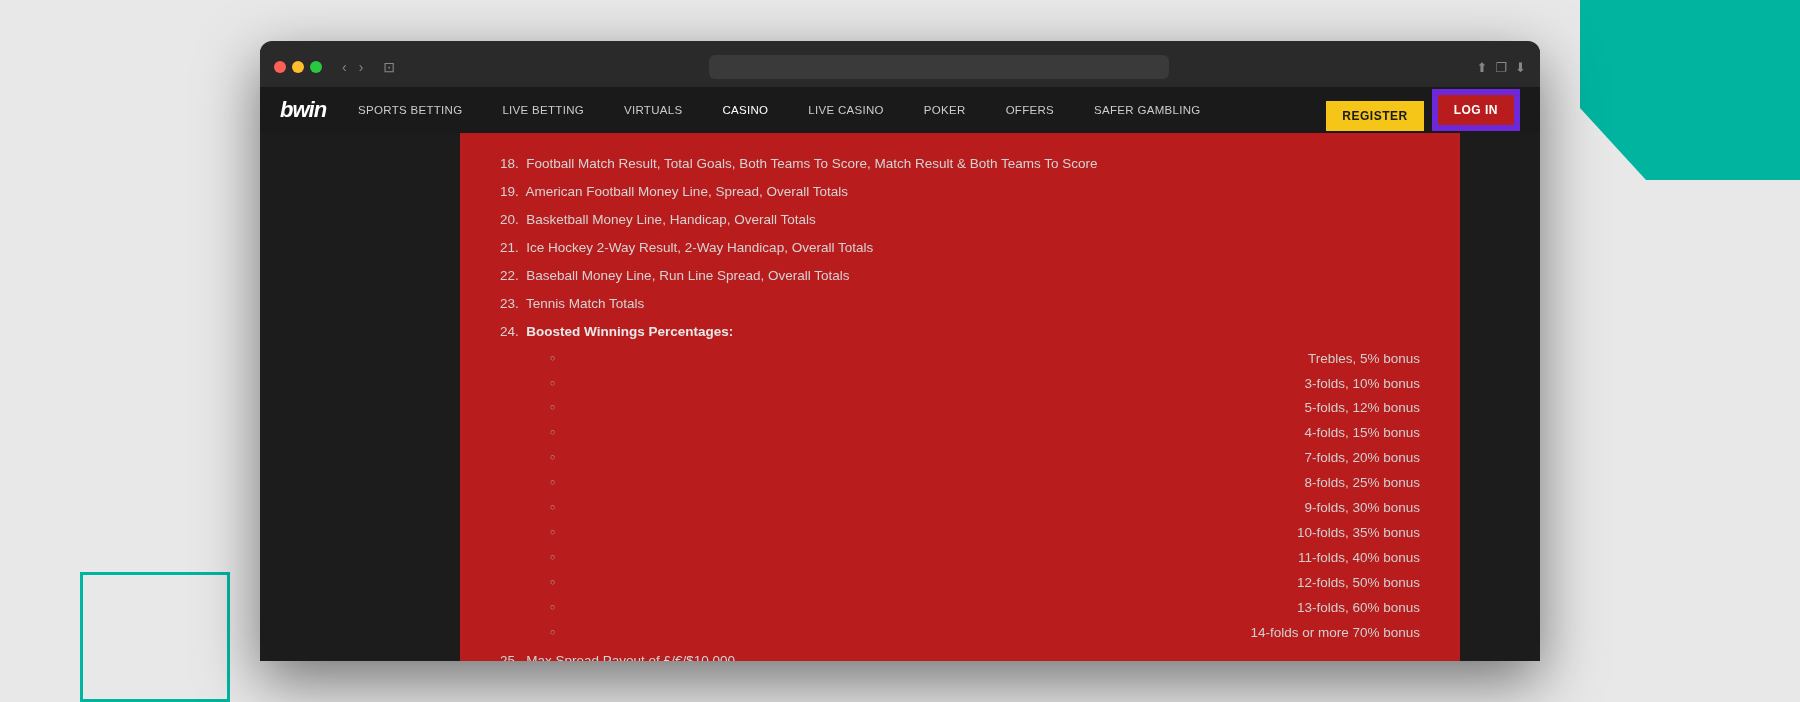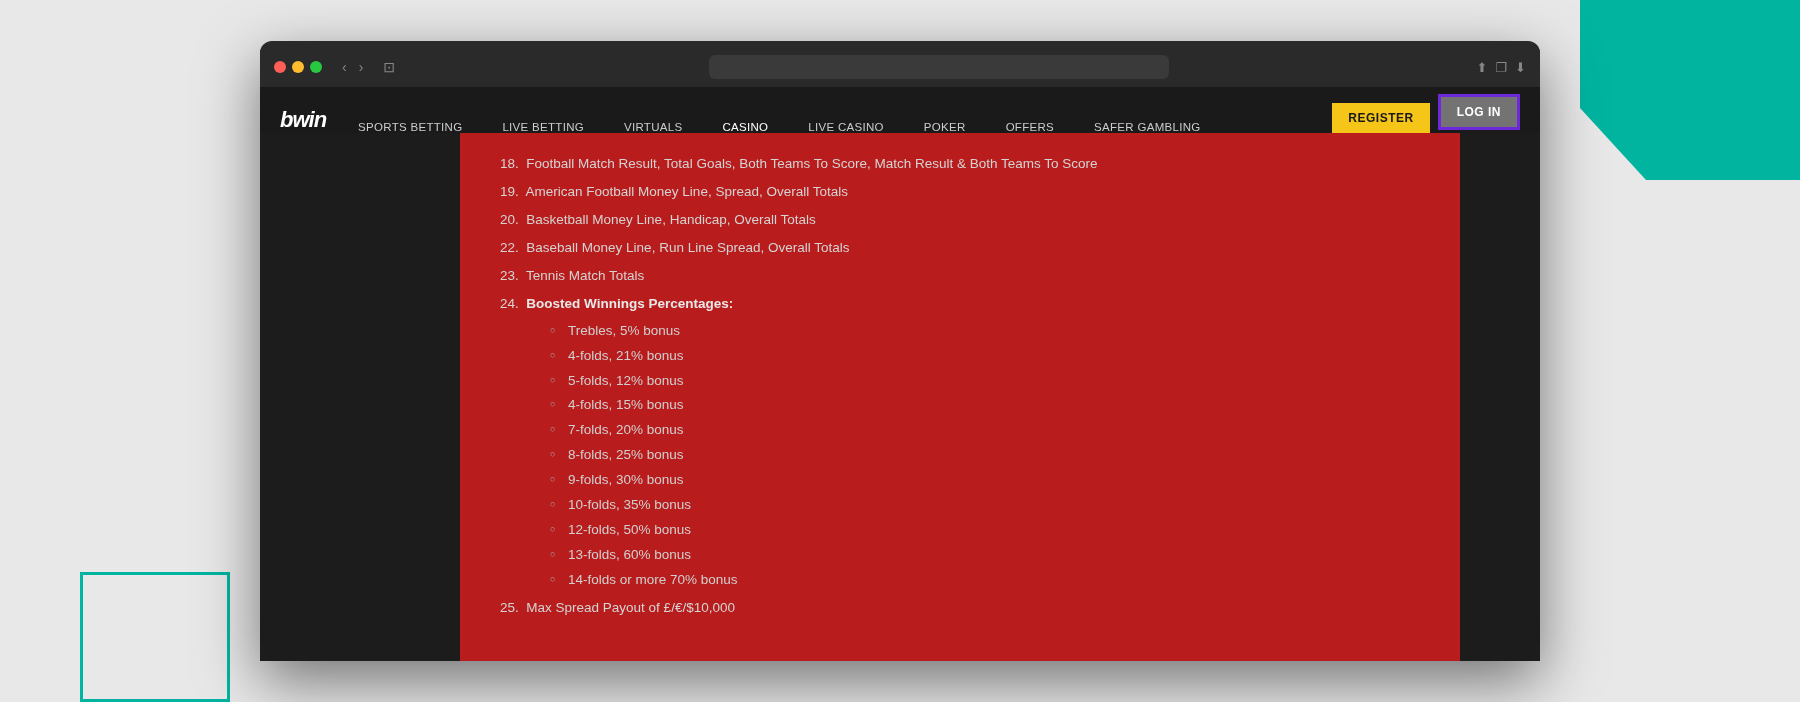--- a/index.html
+++ b/index.html
@@ -128,21 +128,21 @@
 
     .action-icon {
       color: #888;
       font-size: 13px;
     }
 
     
     .site-navbar {
       background: #1a1a1a;
       display: flex;
-      align-items: flex-end;
+      align-items: center;
       padding: 0 20px;
       height: 46px;
       gap: 0;
       flex-shrink: 0;
     }
 
     .bwin-logo {
       font-weight: 900;
       font-size: 22px;
       color: white;
@@ -185,26 +185,26 @@
       font-weight: 700;
       padding: 8px 16px;
       border: none;
       cursor: pointer;
       text-transform: uppercase;
       letter-spacing: 0.5px;
       margin-top: 12px;
     }
 
     .btn-login {
-      background: #737373;
+      background: #b91c1c;
       color: white;
       font-size: 12px;
       font-weight: 700;
       padding: 8px 16px;
-      border: 3px solid #6d28d9;
+      border: 6px solid #6d28d9;
       cursor: pointer;
       text-transform: uppercase;
       letter-spacing: 0.5px;
     }
 
     
     .content-area {
       background: #1c1c1c;
       flex: 1;
       overflow: hidden;
@@ -251,20 +251,21 @@
       margin-left: 50px;
       margin-top: 4px;
     }
 
     .sub-list-item {
       position: relative;
       padding-left: 18px;
       margin-bottom: 2px;
       color: #d0d0d0;
       font-size: 13.5px;
+      text-align: right;
     }
 
     .sub-list-item::before {
       content: '○';
       position: absolute;
       left: 0;
       font-size: 9px;
       top: 3px;
       color: #aaa;
     }
@@ -341,43 +342,48 @@
           <li class="list-item">
             <span>19.&nbsp;</span>
             <span>American Football Money Line, Spread, Overall Totals</span>
           </li>
 
           <li class="list-item">
             <span>20.&nbsp;</span>
             <span>Basketball Money Line, Handicap, Overall Totals</span>
           </li>
 
+          <li class="list-item">
+            <span>21.&nbsp;</span>
+            <span>Ice Hockey 2-Way Result, 2-Way Handicap, Overall Totals</span>
+          </li>
 
           <li class="list-item">
             <span>22.&nbsp;</span>
             <span>Baseball Money Line, Run Line Spread, Overall Totals</span>
           </li>
 
           <li class="list-item">
             <span>23.&nbsp;</span>
             <span>Tennis Match Totals</span>
           </li>
 
           <li class="list-item">
             <span>24.&nbsp;</span>
             <span class="bold">Boosted Winnings Percentages:</span>
             <ul class="sub-list">
               <li class="sub-list-item">Trebles, 5% bonus</li>
-              <li class="sub-list-item">4-folds, 21% bonus</li>
+              <li class="sub-list-item">3-folds, 10% bonus</li>
               <li class="sub-list-item">5-folds, 12% bonus</li>
               <li class="sub-list-item">4-folds, 15% bonus</li>
               <li class="sub-list-item">7-folds, 20% bonus</li>
               <li class="sub-list-item">8-folds, 25% bonus</li>
               <li class="sub-list-item">9-folds, 30% bonus</li>
               <li class="sub-list-item">10-folds, 35% bonus</li>
+              <li class="sub-list-item">11-folds, 40% bonus</li>
               <li class="sub-list-item">12-folds, 50% bonus</li>
               <li class="sub-list-item">13-folds, 60% bonus</li>
               <li class="sub-list-item">14-folds or more 70% bonus</li>
             </ul>
           </li>
 
           <li class="list-item">
             <span>25.&nbsp;</span>
             <span>Max Spread Payout of £/€/$10,000</span>
           </li>

